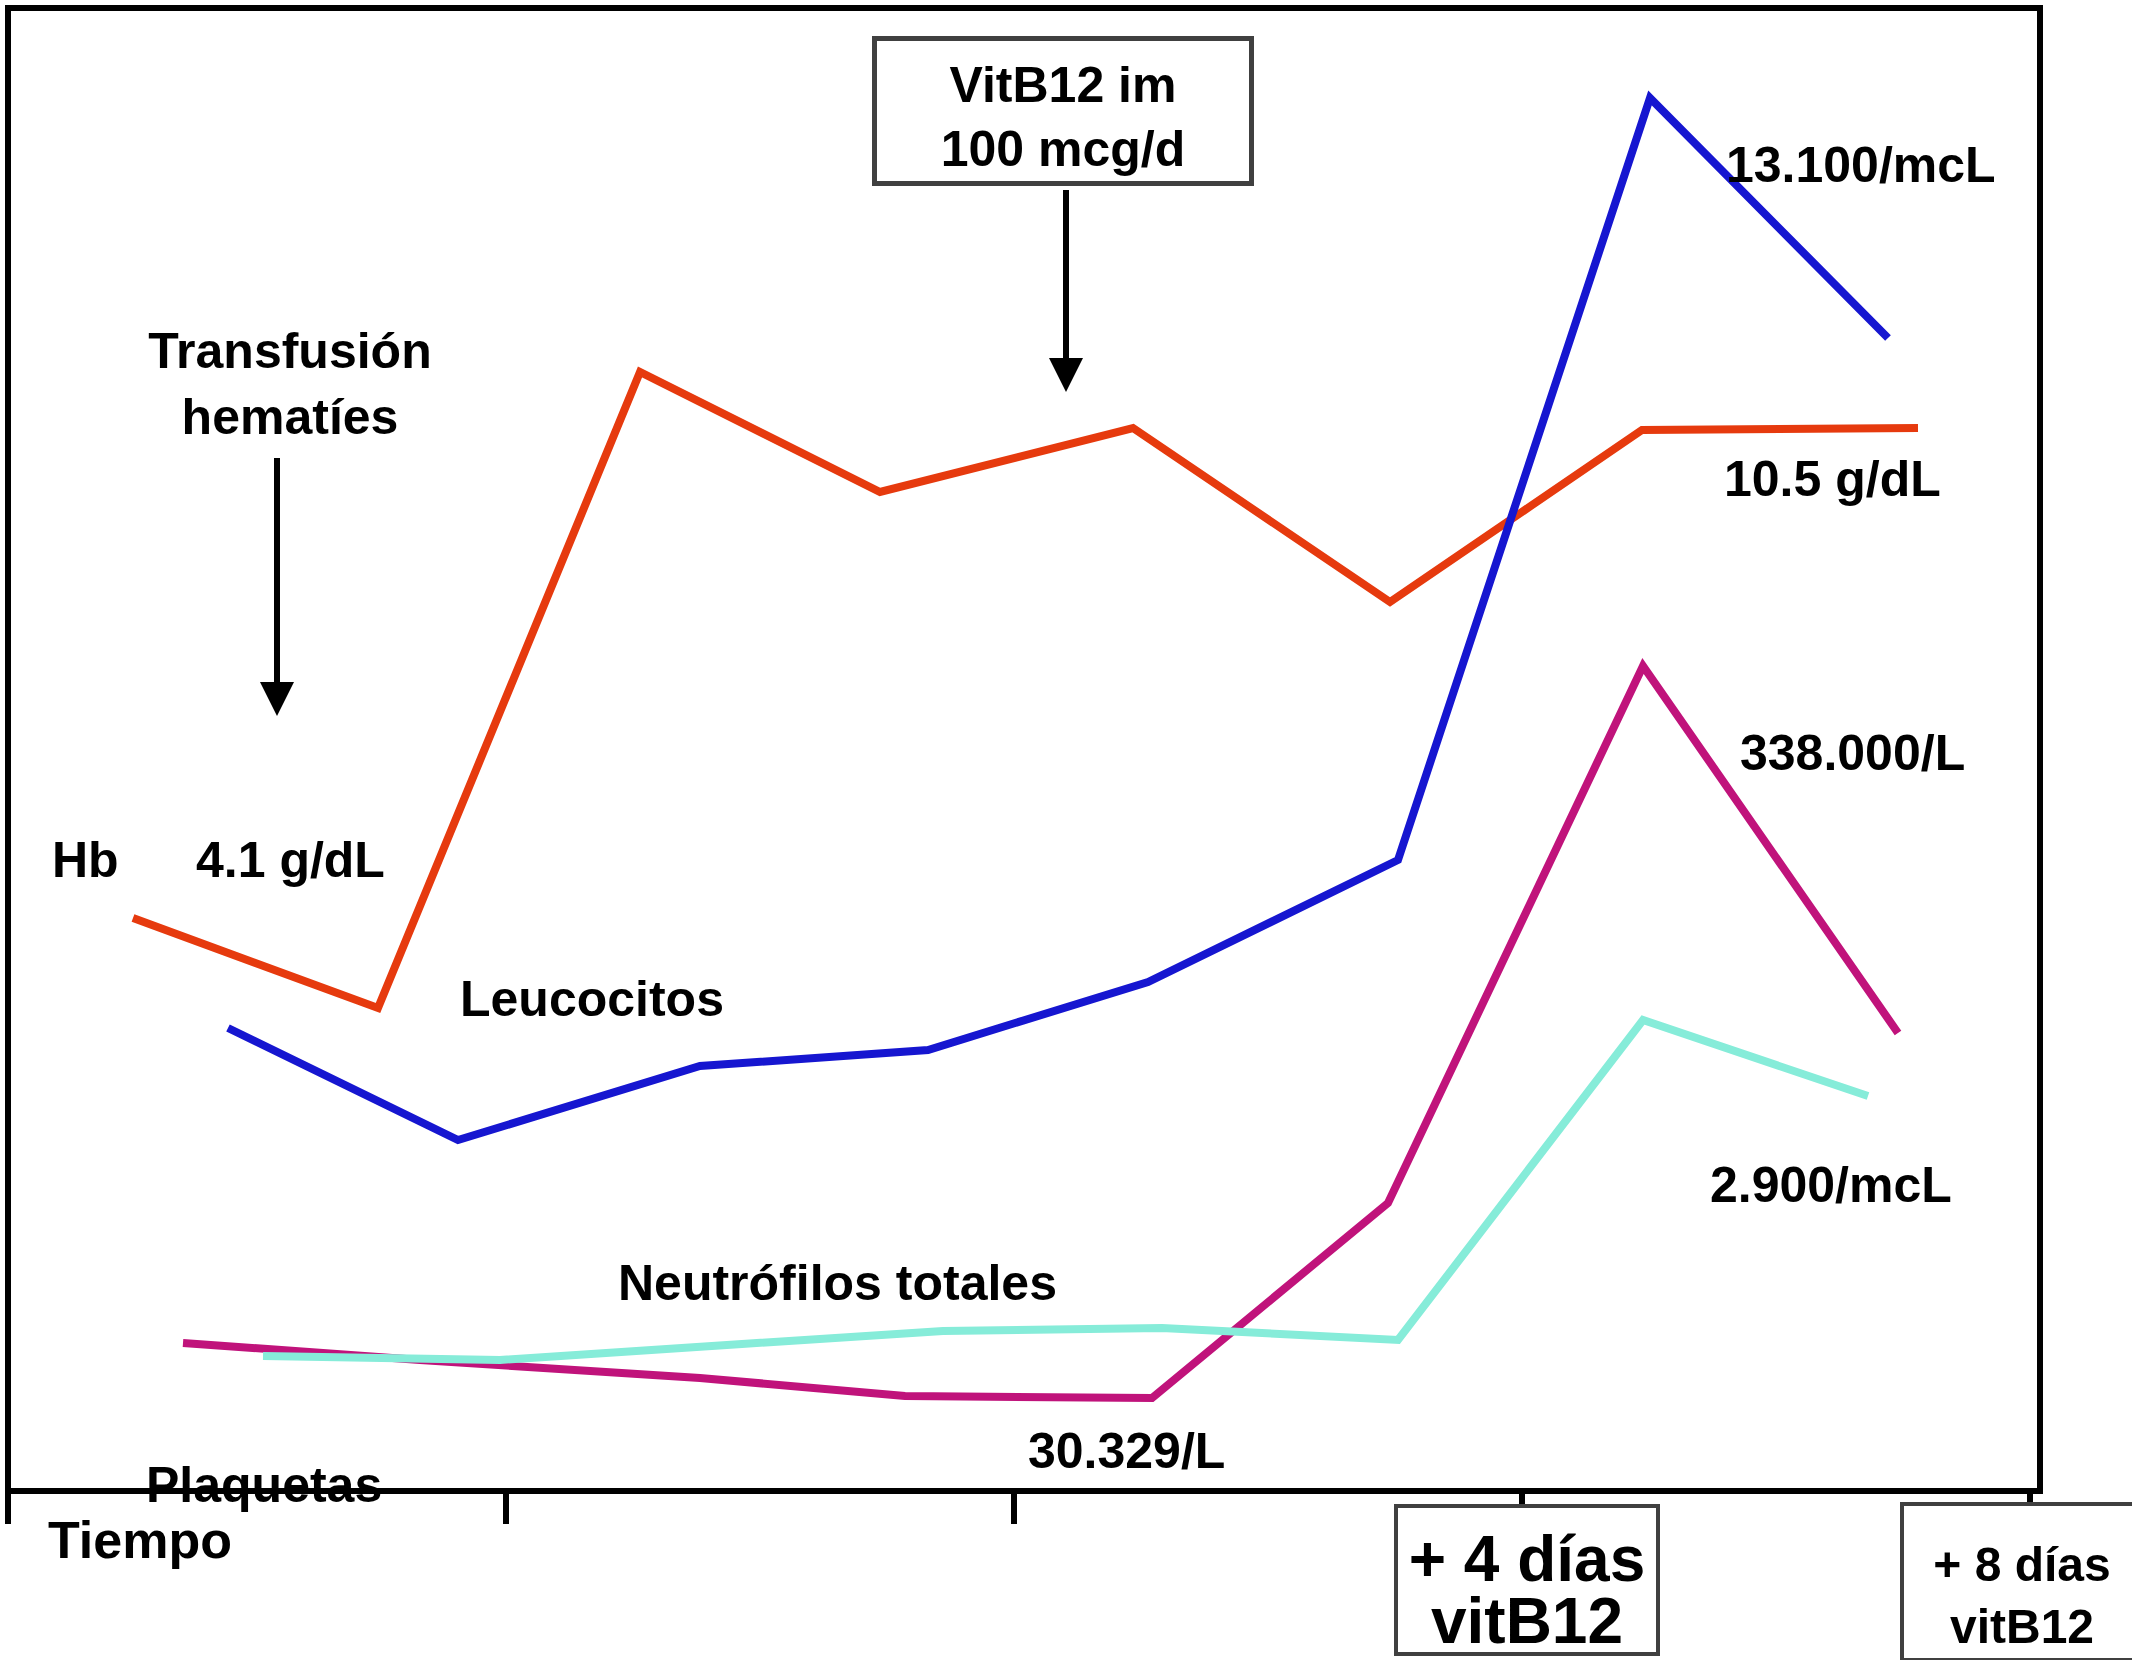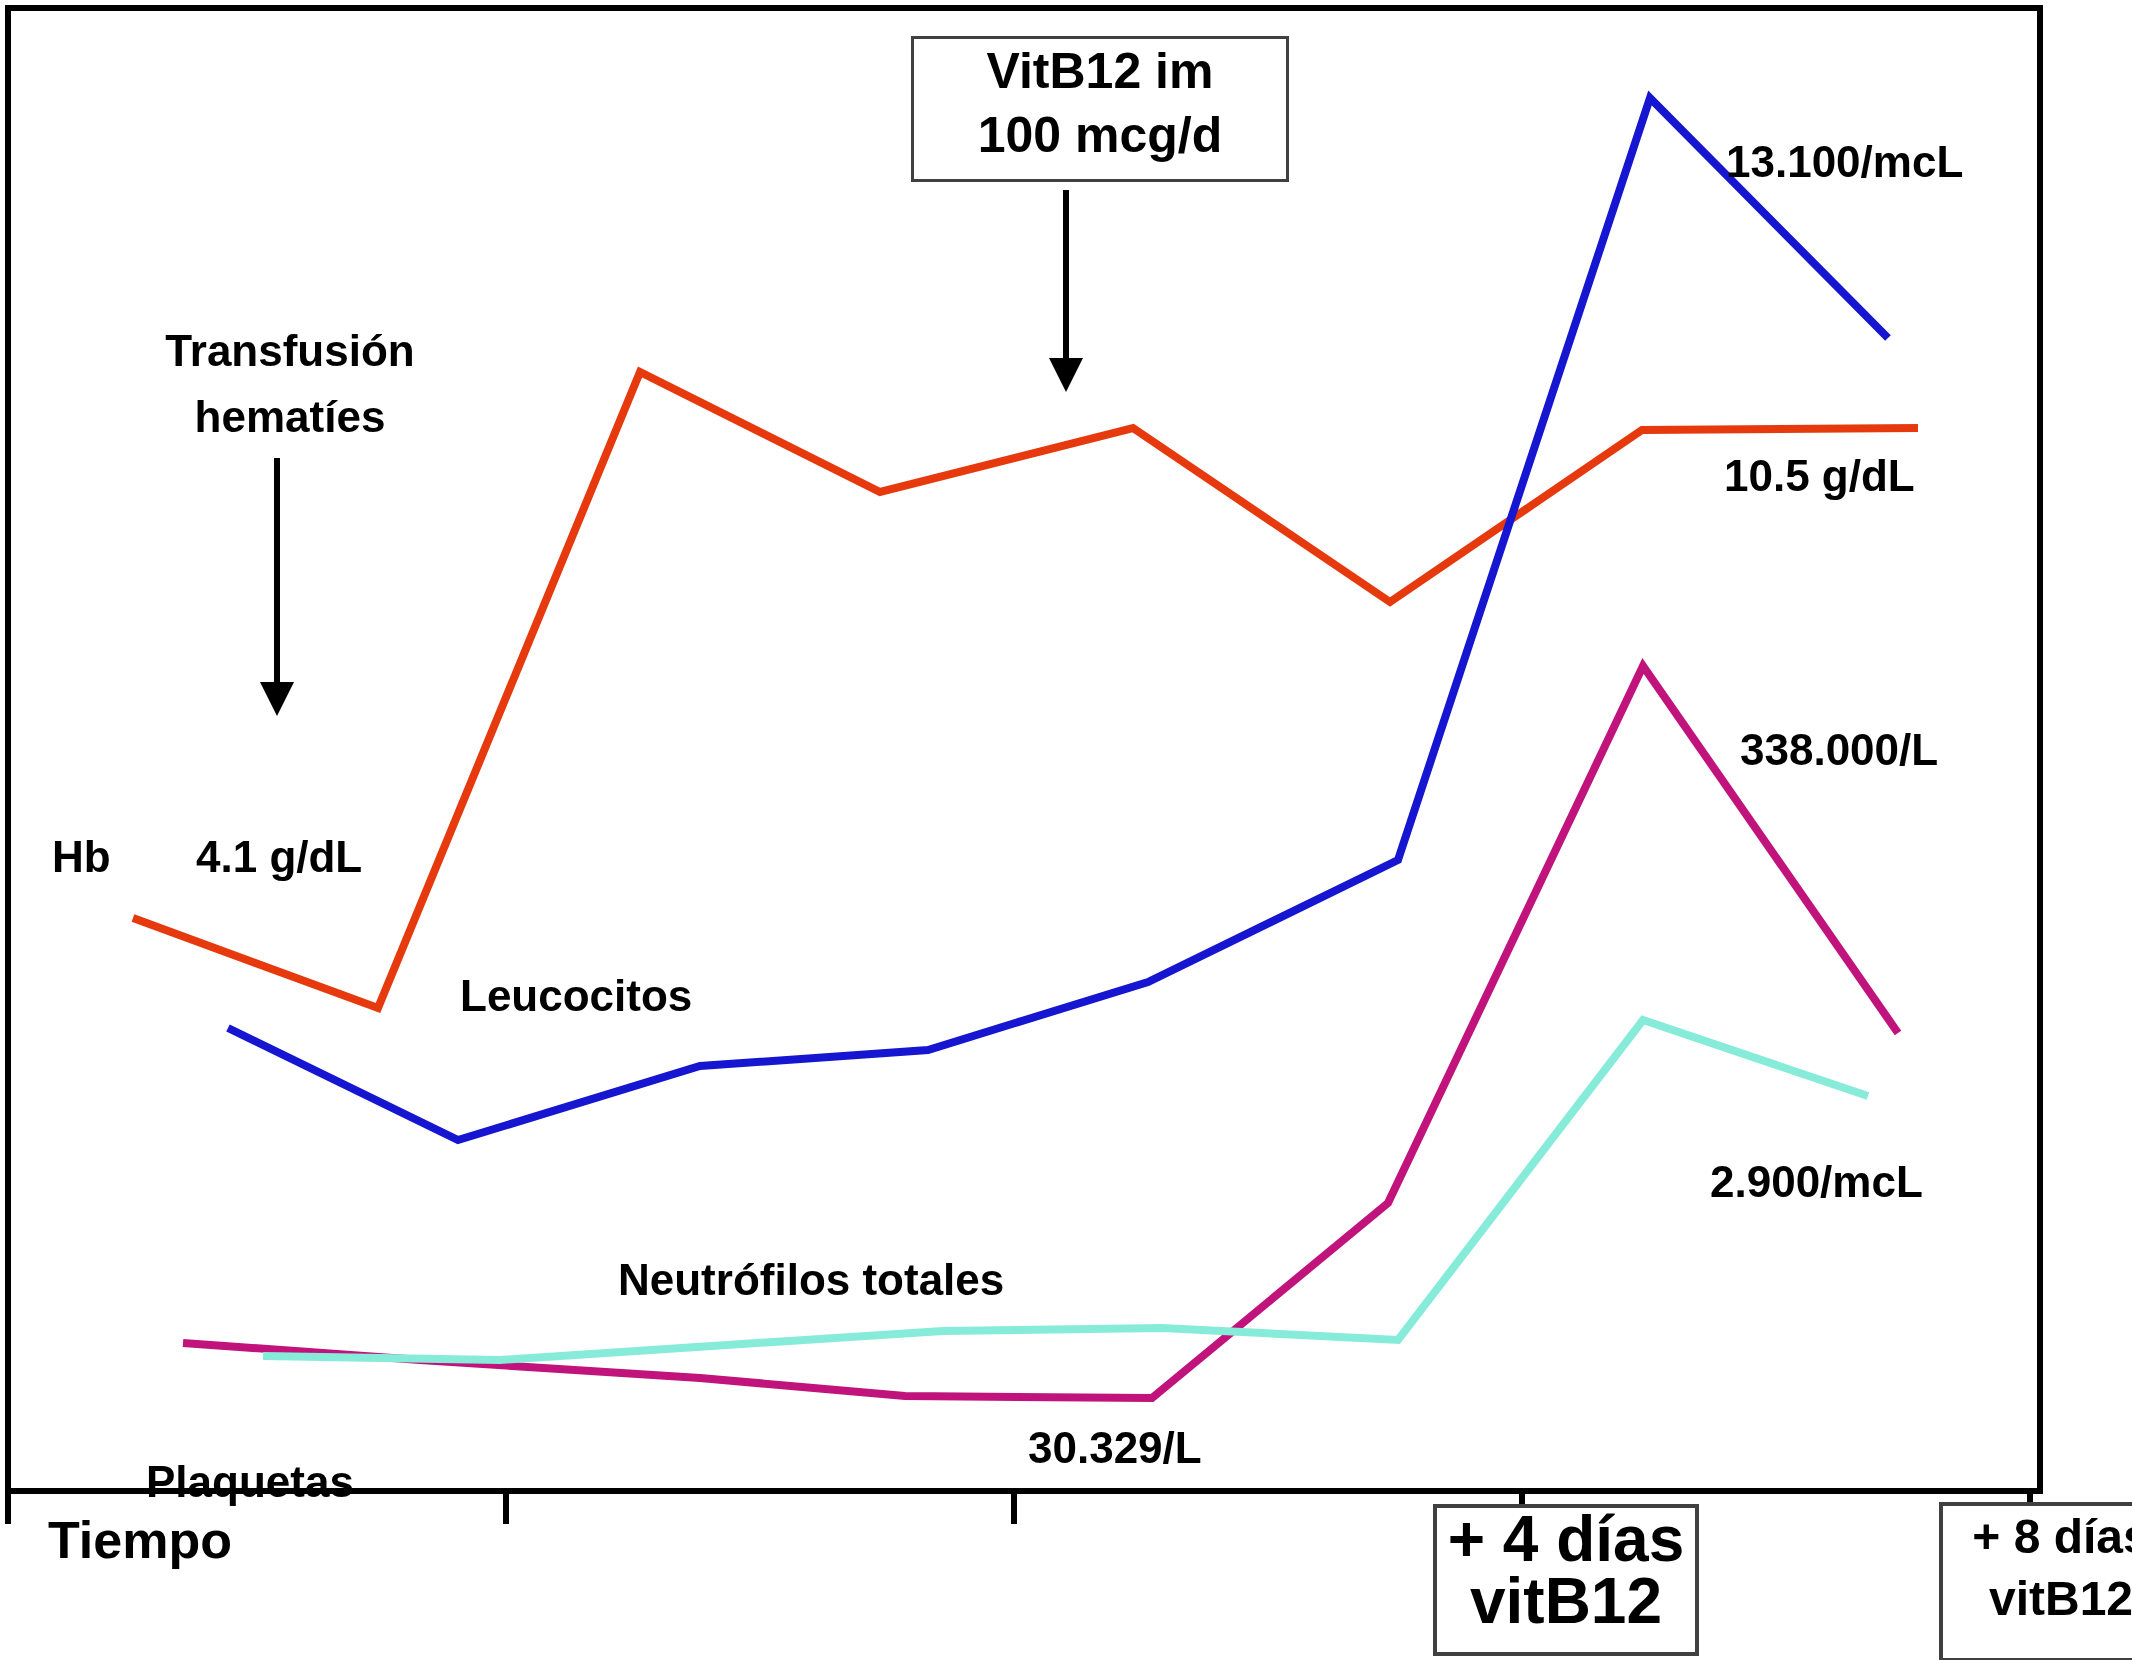--- a/index.html
+++ b/index.html
@@ -17,42 +17,41 @@
     font-weight: 700;
     color: #000000;
   }
   .chart-svg {
     position: absolute;
     left: 0;
     top: 0;
   }
   .lbl {
     position: absolute;
-    font-size: 44px;
+    font-size: 50px;
     font-weight: 700;
     white-space: nowrap;
     line-height: 1.1;
   }
   .centered {
     text-align: center;
     white-space: normal;
   }
   .annot-box {
     position: absolute;
-    border: 3px solid #404040;
+    border: 5px solid #404040;
     background: #ffffff;
     display: flex;
     flex-direction: column;
     align-items: center;
-    justify-content: flex-start;
+    justify-content: flex-end;
     font-size: 50px;
     font-weight: 700;
     line-height: 64px;
     text-align: center;
-    margin-left: 39px;
   }
   
   .lbl-transfusion   { left: 100px;  top: 318px;  width: 380px; line-height: 66px; }
   .vitb12-box        { left: 872px;  top: 36px;   width: 372px; height: 140px; }
   
   .lbl-hb            { left: 52px;   top: 833px; }
   .lbl-hb-start      { left: 196px;  top: 833px; }
   .lbl-leucocitos    { left: 460px;  top: 972px; }
   .lbl-neutrofilos   { left: 618px;  top: 1256px; }
   .lbl-plaquetas     { left: 146px;  top: 1458px; }

